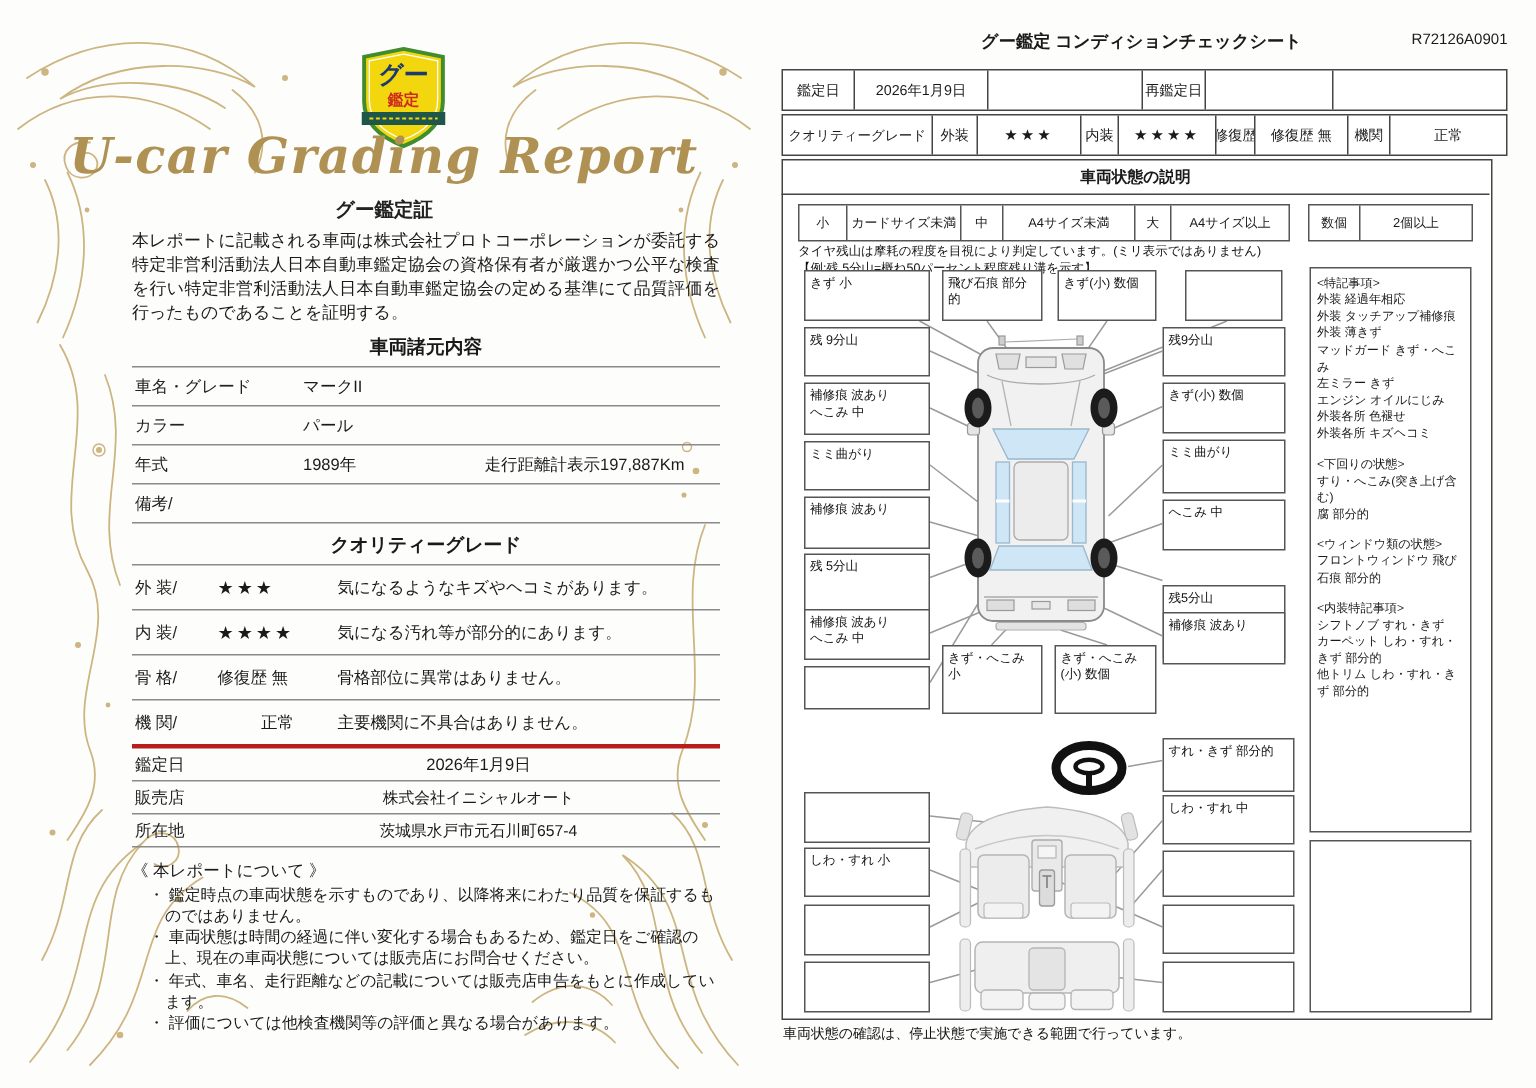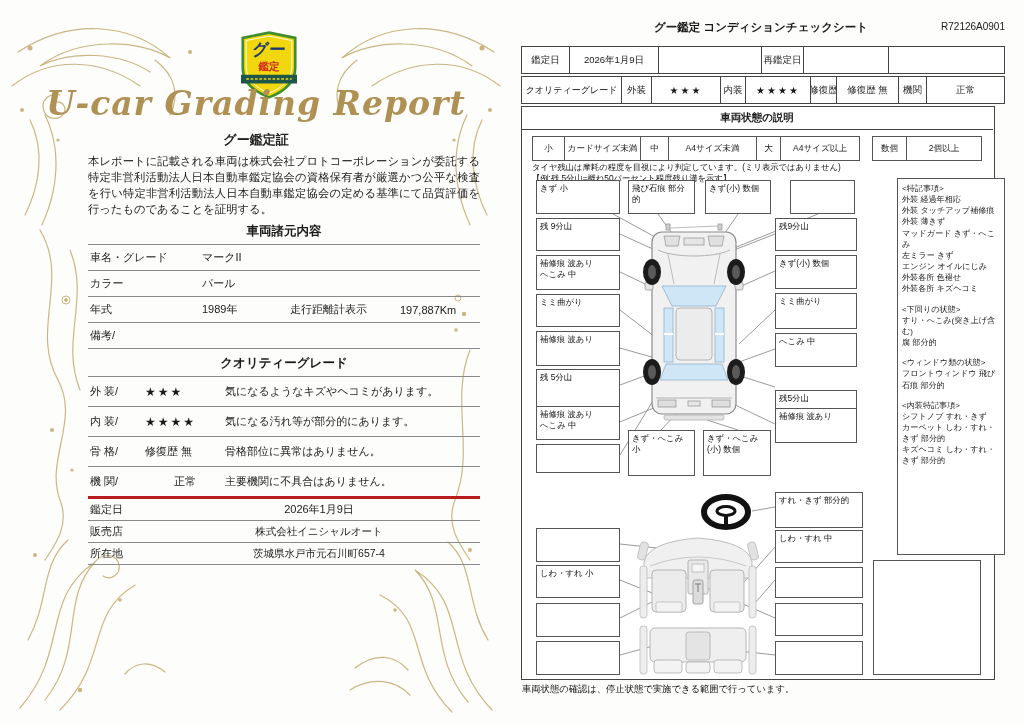--- a/index.html
+++ b/index.html
@@ -23,21 +23,21 @@
   }
   #cert-subtitle{position:absolute;left:0;top:131px;width:512px;text-align:center;
     font-weight:bold;font-size:13px;color:#222;}
   #cert-content{position:absolute;left:88px;top:153px;width:392px;font-size:11px;}
   .cert-intro{font-size:11.3px;line-height:1.42;text-align:justify;margin:0 0 6px 0;}
   .sec-title{text-align:center;font-weight:bold;font-size:12.5px;margin:6px 0 0 0;}
   .spec-table{margin-top:4px;}
   .srow{display:flex;align-items:center;border-top:1px solid #8a8a8a;padding:5px 2px;font-size:11px;}
   .srow:last-child{border-bottom:1px solid #8a8a8a;}
   .lab{color:#222;}
-  .w112{width:112px;} .w88{width:88px;} .w110{width:110px;} .w60{width:60px;}
+  .w112{width:112px;} .w88{width:88px;} .w110{width:110px;text-align:right;} .w60{width:60px;}
   .w85{width:85px;} .w72{width:72px;} .w55{width:55px;} .w80{width:80px;} .w70{width:70px;}
   .grade-table{margin-top:4px;}
   .grow{display:flex;align-items:center;border-top:1px solid #8a8a8a;padding:7px 2px;font-size:11px;}
   .grow:last-child{border-bottom:3px solid #b91c1c;}
   .stars{letter-spacing:2px;font-size:12px;}
   .meta-table{margin-top:0;}
   .mrow{display:flex;align-items:center;border-bottom:1px solid #8a8a8a;padding:3px 2px;font-size:11px;}
   .mrow .val{flex:1;text-align:center;font-size:10.5px;}
   .about{margin-top:9px;font-size:10.6px;line-height:1.34;}
   .about-title{font-size:11px;margin-bottom:1px;}
@@ -62,21 +62,21 @@
   .legend{position:absolute;top:136px;height:23px;display:grid;border:1px solid #555;background:#fff;}
   #legend-size{left:14px;width:326px;grid-template-columns:32px 76px 28px 88px 24px 1fr;}
   #legend-count{left:354px;width:108px;grid-template-columns:34px 1fr;}
   .lcell{border-right:1px solid #555;display:flex;align-items:center;justify-content:center;
     font-size:8.6px;white-space:nowrap;}
   .lcell:last-child{border-right:none;}
   .tire-note{position:absolute;left:14px;font-size:8.3px;color:#111;white-space:nowrap;}
   .cobox{position:absolute;border:1px solid #555;background:#fff;font-size:8.4px;
     padding:2px 3px;line-height:1.3;white-space:pre-line;box-sizing:border-box;z-index:3;color:#111;}
   #notes-box{position:absolute;left:355px;top:178px;width:108px;height:377px;border:1px solid #555;
-    background:#fff;box-sizing:border-box;padding:4px 4px;font-size:8.1px;line-height:1.38;z-index:3;margin-left:24px;}
+    background:#fff;box-sizing:border-box;padding:4px 4px;font-size:8.1px;line-height:1.38;z-index:3;}
   .note-sec{margin-bottom:9px;}
   #callout-lines{position:absolute;left:0;top:0;z-index:1;pointer-events:none;}
   #car-top-svg{position:absolute;left:122px;top:222px;z-index:2;}
   #interior-svg{position:absolute;left:118px;top:534px;z-index:2;}
   #steering-svg{position:absolute;left:182px;top:492px;z-index:2;}
   #sheet-footer{position:absolute;left:4px;top:683px;font-size:9.3px;color:#111;}
 </style>
 </head>
 <body>
 
@@ -212,20 +212,27 @@
         <div class="mrow">
           <span class="lab w70">販売店</span>
           <span class="val">株式会社イニシャルオート</span>
         </div>
         <div class="mrow">
           <span class="lab w70">所在地</span>
           <span class="val">茨城県水戸市元石川町657-4</span>
         </div>
       </div>
 
+      <div class="about">
+        <div class="about-title">《 本レポートについて 》</div>
+        <div class="about-item">鑑定時点の車両状態を示すものであり、以降将来にわたり品質を保証するものではありません。</div>
+        <div class="about-item">車両状態は時間の経過に伴い変化する場合もあるため、鑑定日をご確認の上、現在の車両状態については販売店にお問合せください。</div>
+        <div class="about-item">年式、車名、走行距離などの記載については販売店申告をもとに作成しています。</div>
+        <div class="about-item">評価については他検査機関等の評価と異なる場合があります。</div>
+      </div>
 
     </div>
   </div>
 </div>
 
 <div class="page" id="right-page">
 
   <div id="sheet-title">グー鑑定  コンディションチェックシート</div>
   <div id="report-no">R72126A0901</div>
 
@@ -432,19 +439,19 @@
       <div>&lt;ウィンドウ類の状態&gt;</div>
       <div>
           <div>フロントウィンドウ 飛び石痕 部分的</div>
         </div>
     </div>
     <div class="note-sec">
       <div>&lt;内装特記事項&gt;</div>
       <div>
           <div>シフトノブ すれ・きず</div>
           <div>カーペット しわ・すれ・きず 部分的</div>
-          <div>キズヘコミ しわ・すれ・きず 部分的</div>
+          <div>他トリム しわ・すれ・きず 部分的</div>
         </div>
     </div>
   </div>
 
   <div id="sheet-footer">車両状態の確認は、停止状態で実施できる範囲で行っています。</div>
 </div>
 
 </body></html>

